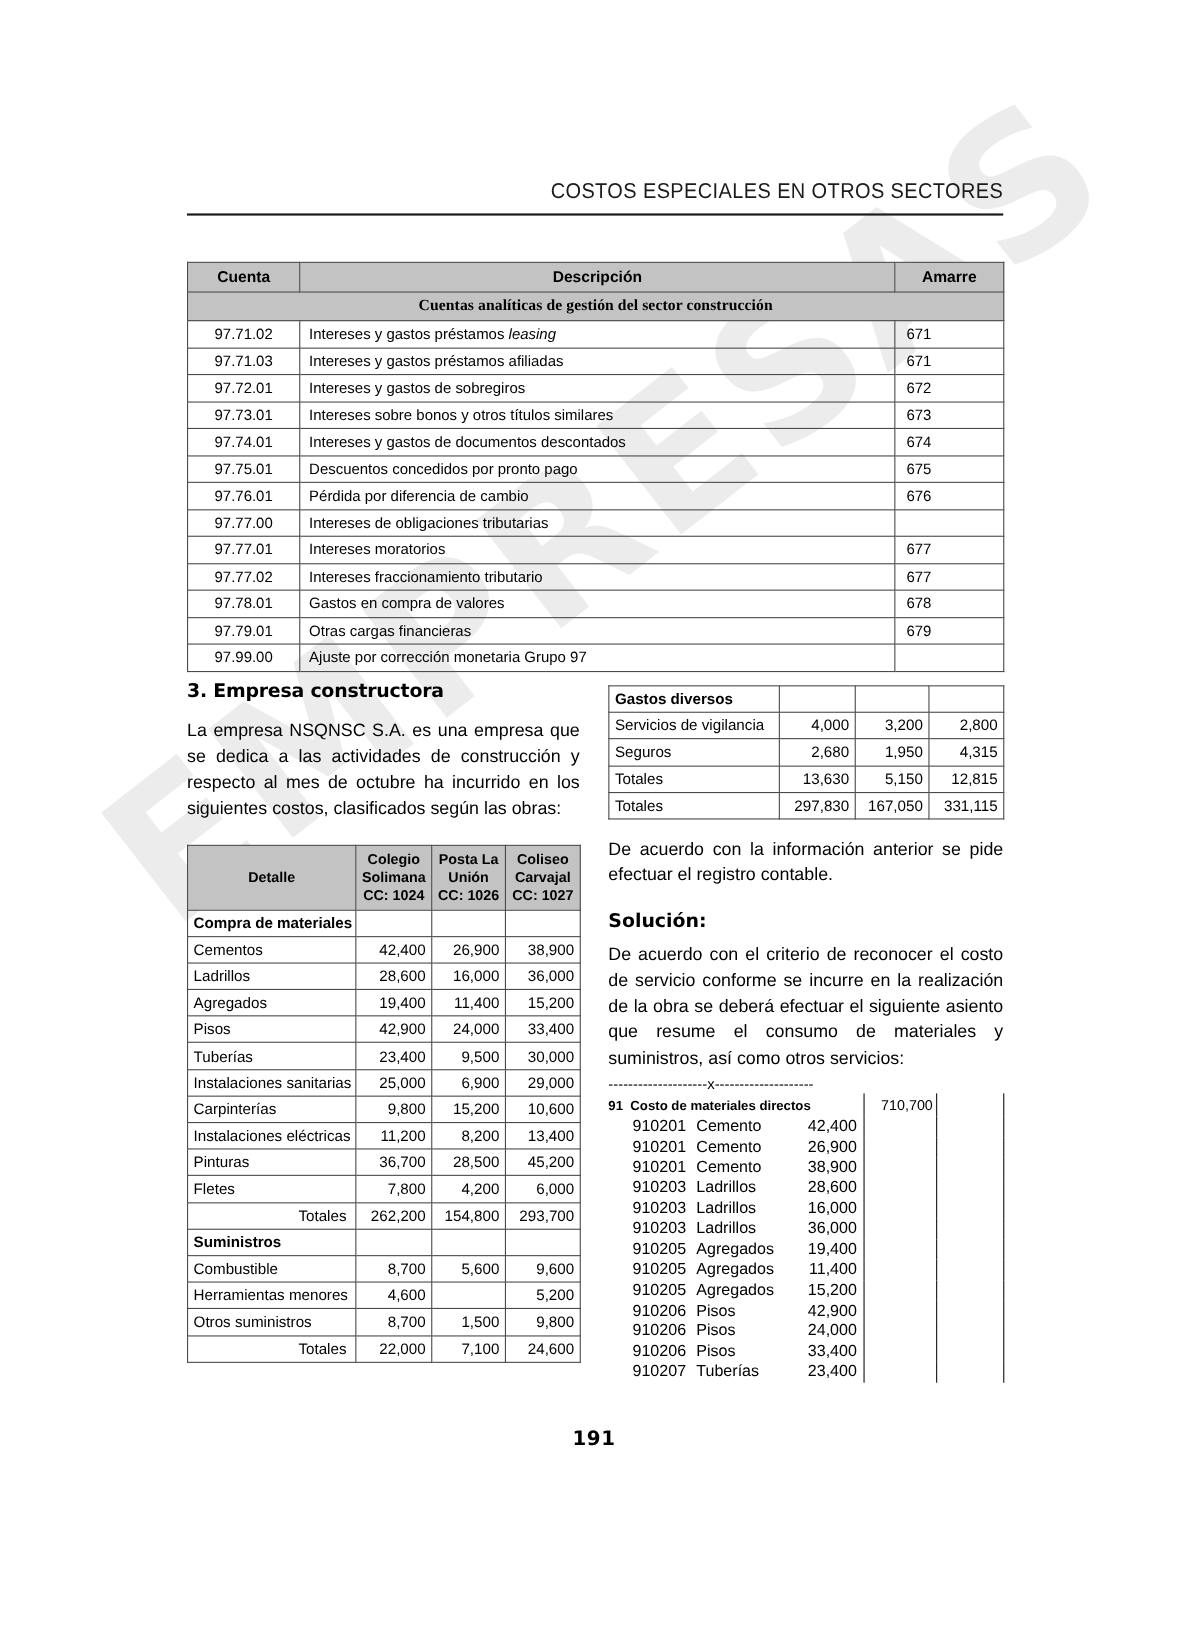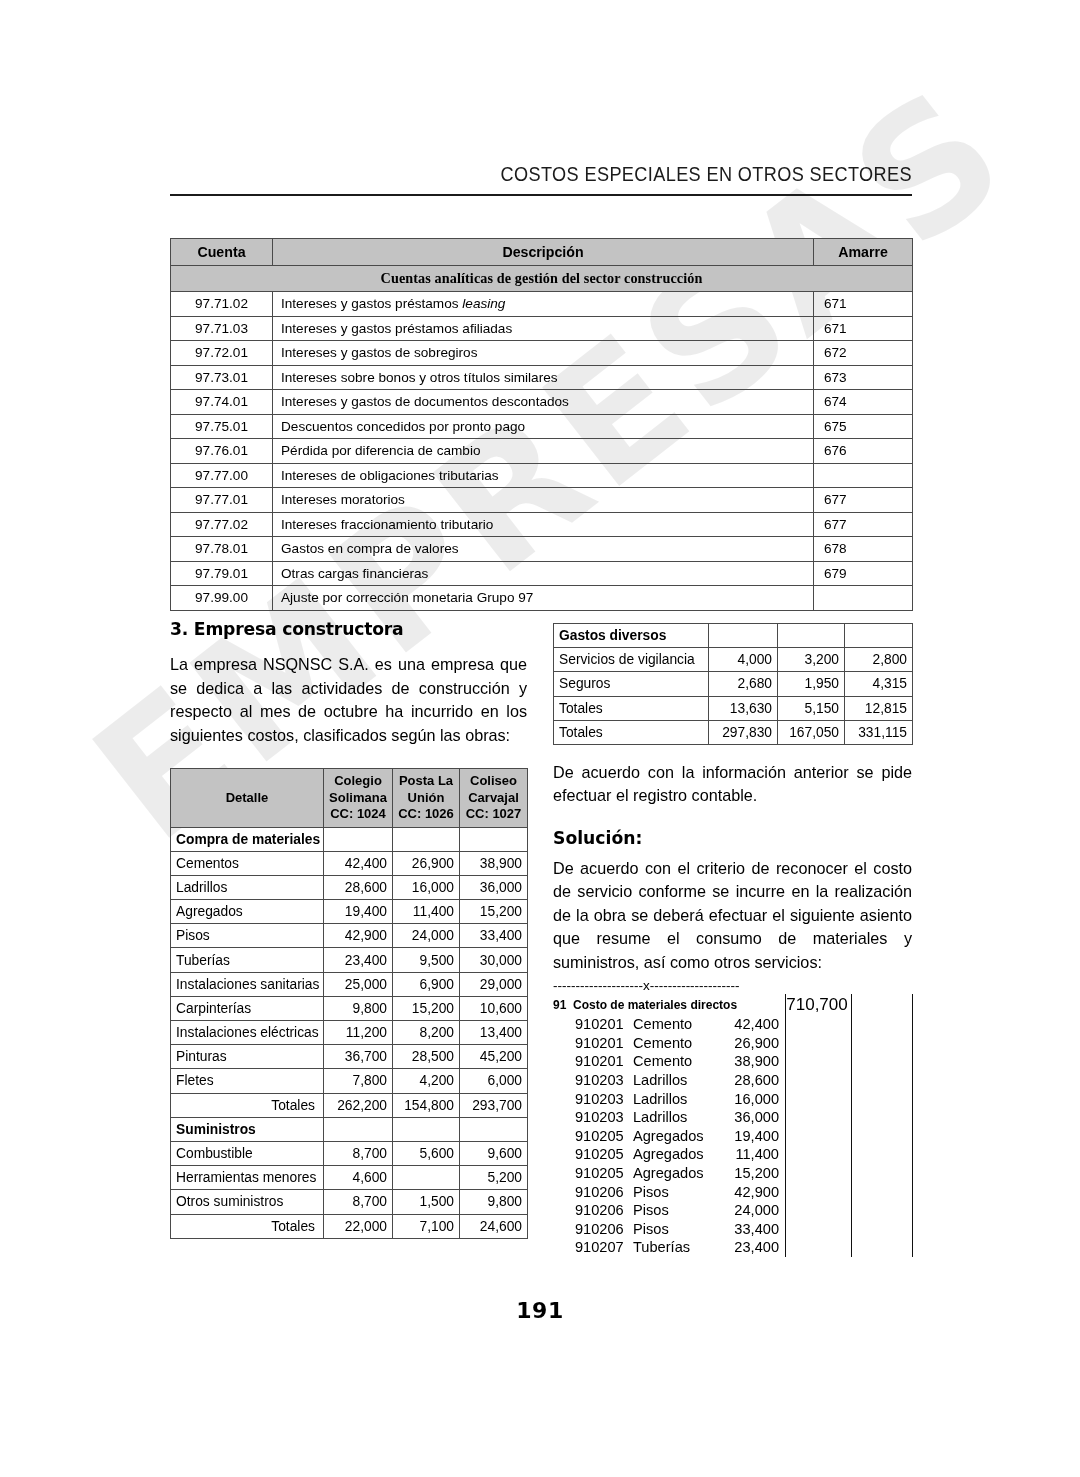--- a/index.html
+++ b/index.html
@@ -214,23 +214,23 @@
   #journal-table td.j-acct {
     width: 232px;
     border-right: 1.6px solid #111;
     font-size: 14.6px;
     height: 18.6px;
     white-space: nowrap;
   }
   #journal-table td.j-debit {
     width: 62px;
     border-right: 1.6px solid #111;
-    text-align: center;
+    text-align: right;
     padding-right: 3px;
-    font-size: 17px;
+    font-size: 13px;
   }
   #journal-table td.j-credit {
     width: 60px;
     border-right: 1.6px solid #111;
     font-size: 14.6px;
   }
   #journal-table tr.jhead td.j-acct {
     font-weight: 700;
     font-size: 12px;
     height: 21px;
@@ -243,21 +243,21 @@
 
   
   #folio {
     position: absolute;
     left: 0;
     top: 1287px;
     width: 1080px;
     text-align: center;
     font-family: "DejaVu Sans", sans-serif;
     font-weight: 700;
-    font-size: 22px;
+    font-size: 18px;
     letter-spacing: 0.5px;
   }
 </style>
 </head>
 <body>
 
 <div id="watermark">
   <div class="wm-text">EMPRESAS</div>
 </div>
 

